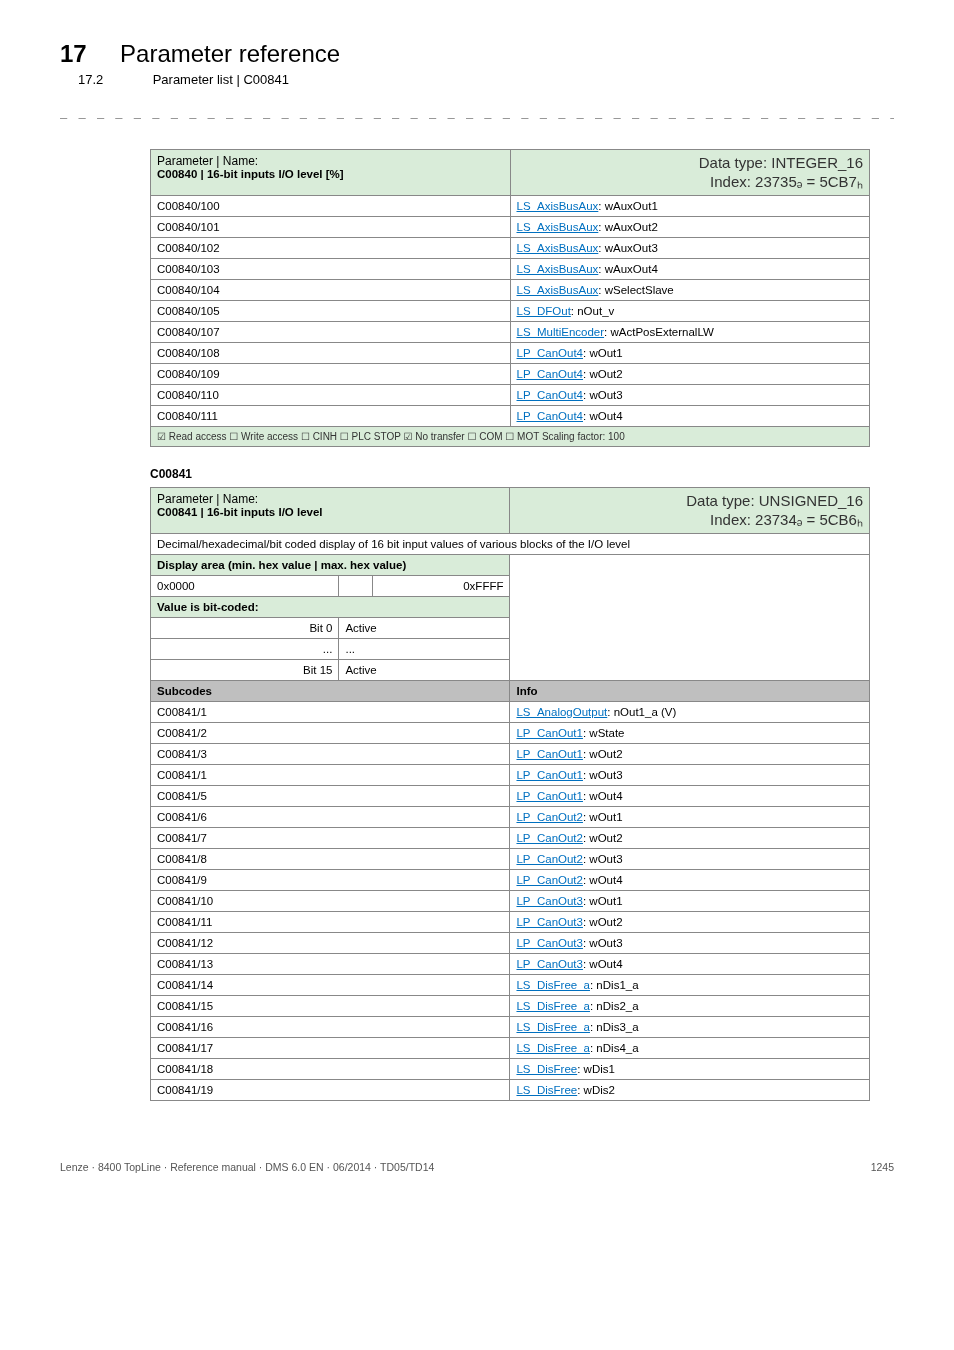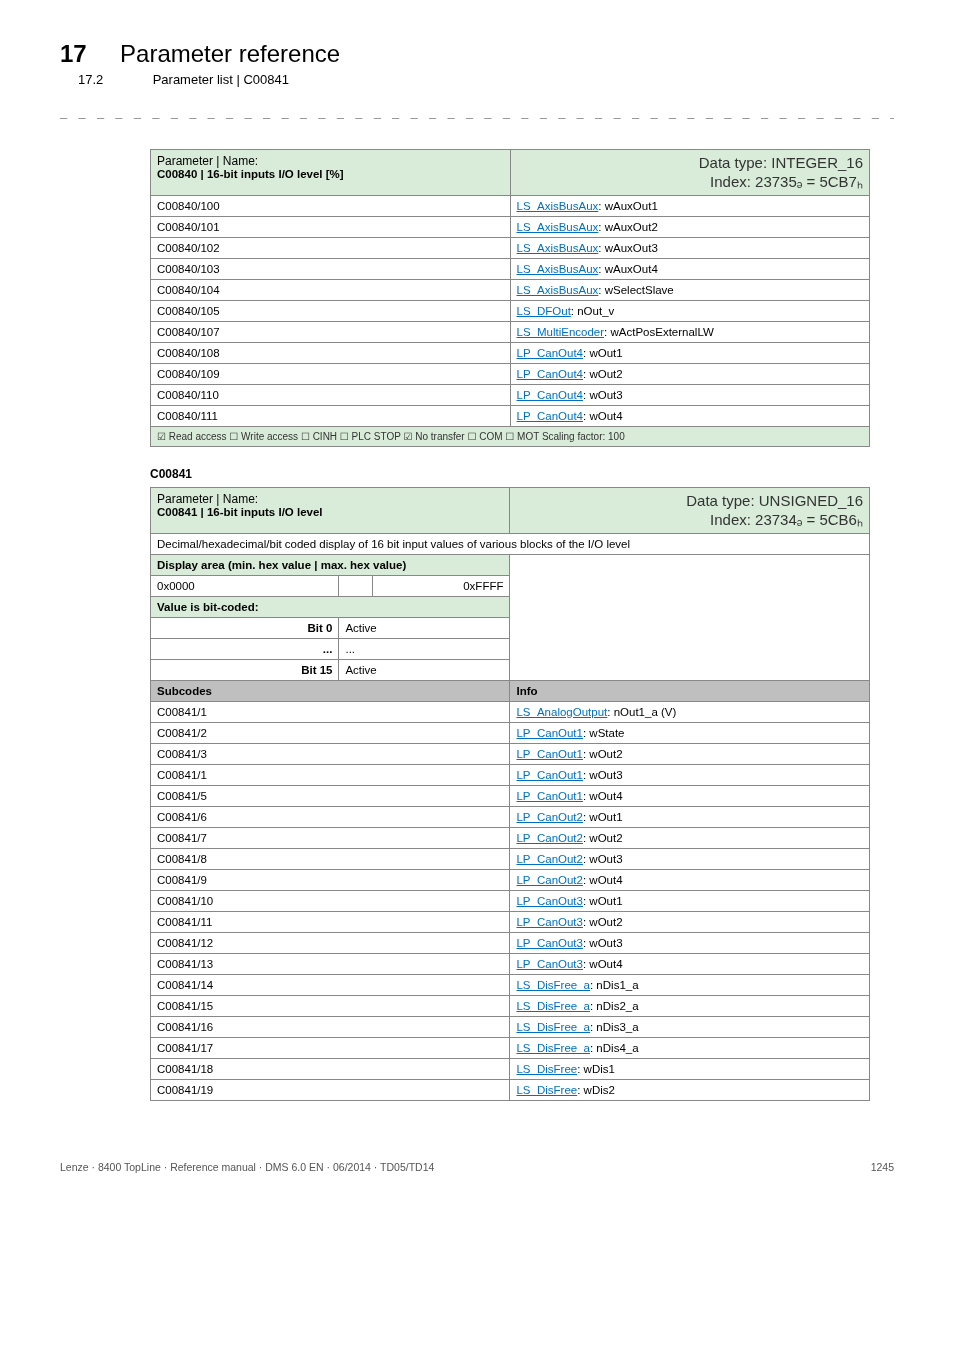--- a/index.html
+++ b/index.html
@@ -83,21 +83,20 @@
     font-size: 10px;
     color: #333;
   }
   .subcodes-header td, .subcodes-header th {
     background: #bfbfbf;
     font-weight: 700;
   }
   .bitrow-key {
     text-align: right;
     width: 60px;
-    font-weight: bold;
   }
   .dashed td {
     border-top: 1px dashed #888;
     border-bottom: 1px dashed #888;
   }
   .section-label {
     font-weight: 700;
     font-size: 12px;
     margin-left: 90px;
     margin-top: 10px;

